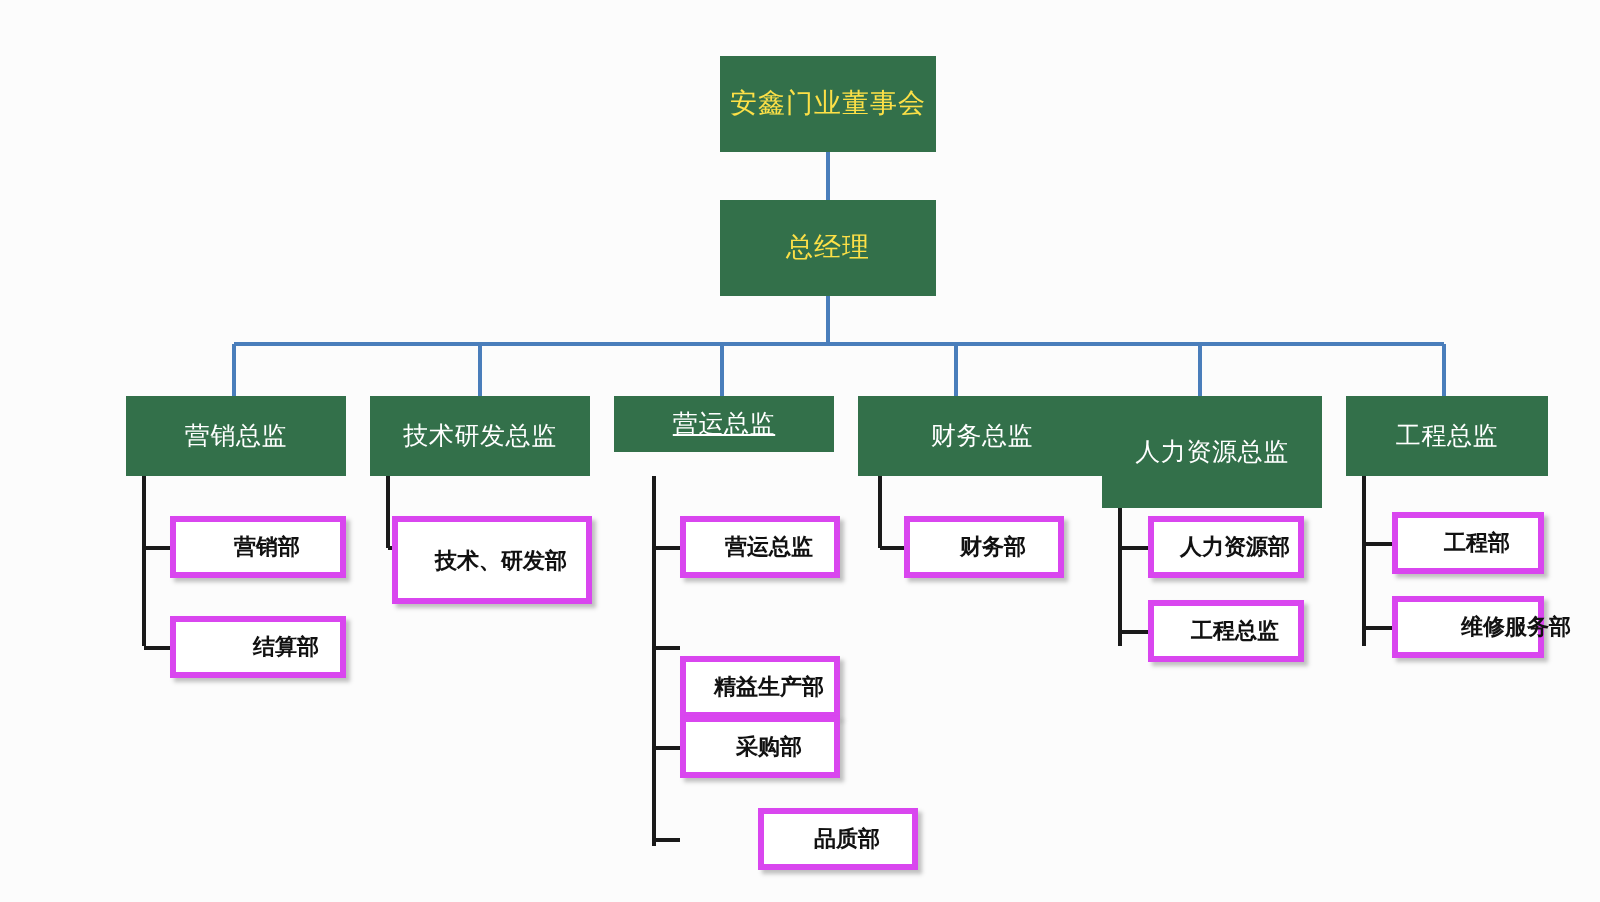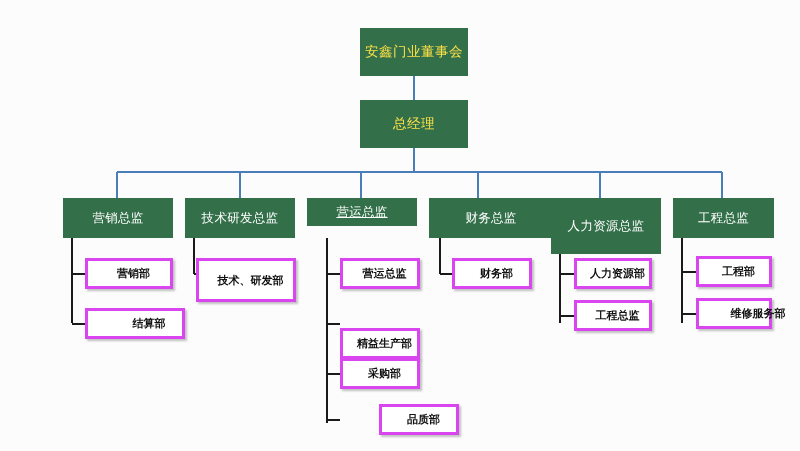--- a/index.html
+++ b/index.html
@@ -106,21 +106,21 @@
     </div>
     <div class="node node-exec" id="node-gm" style="left: 360px; top: 100px; width: 108px; height: 48px;">
       <span class="node-exec-label">总经理</span>
     </div>
   <div class="node node-dir" style="left: 63px; top: 198px; width: 110px; height: 40px;">
         <span class="node-dir-label">营销总监</span>
       </div>
       <div class="node node-dept" style="left: 85px; top: 258px; width: 88px; height: 31px;">
         <span class="node-dept-label">营销部</span>
       </div>
-      <div class="node node-dept" style="left: 85px; top: 308px; width: 100px; height: 31px; padding-left: 28px;">
+      <div class="node node-dept" style="left: 85px; top: 308px; width: 88px; height: 31px; padding-left: 28px;">
         <span class="node-dept-label">结算部</span>
       </div>
       <div class="node node-dir" style="left: 185px; top: 198px; width: 110px; height: 40px;">
         <span class="node-dir-label">技术研发总监</span>
       </div>
       <div class="node node-dept" style="left: 196px; top: 258px; width: 100px; height: 44px;">
         <span class="node-dept-label">技术、研发部</span>
       </div>
       <div class="node node-dir" style="left: 307px; top: 198px; width: 110px; height: 28px; text-decoration: underline;">
         <span class="node-dir-label">营运总监</span>

